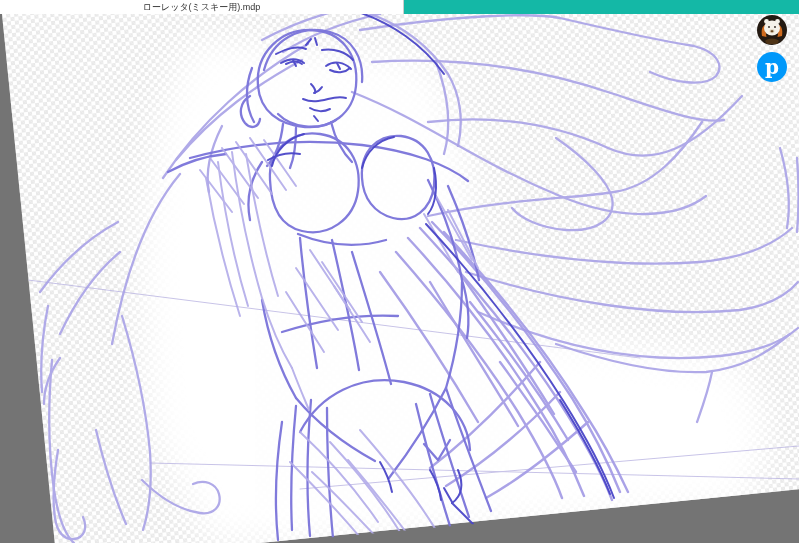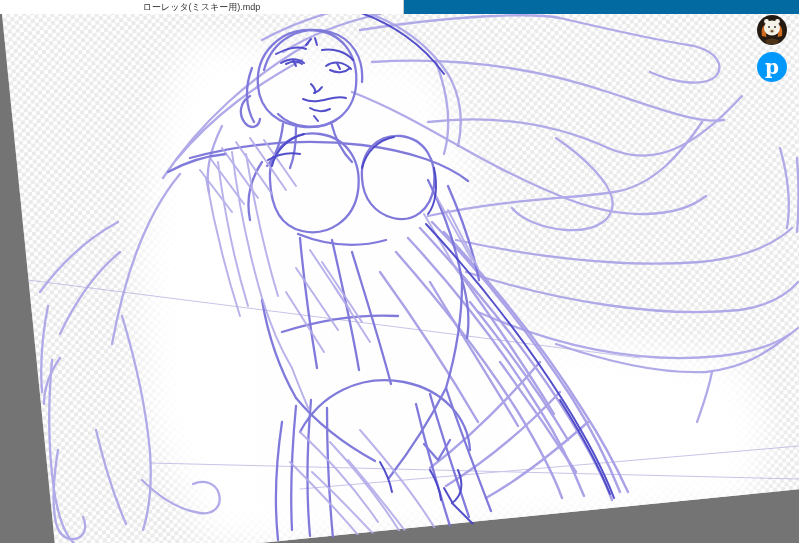--- a/index.html
+++ b/index.html
@@ -12,21 +12,21 @@
       transform-origin:0 0;transform:rotate(-5.7deg);
       background-color:#ffffff;
       background-image:
         linear-gradient(45deg,#e9e9e9 25%,transparent 25%,transparent 75%,#e9e9e9 75%),
         linear-gradient(45deg,#e9e9e9 25%,transparent 25%,transparent 75%,#e9e9e9 75%);
       background-size:8px 8px;background-position:0 0,4px 4px;}
   .canvas-rot svg{position:absolute;left:0;top:0;}
   
   .sketch{position:absolute;left:0;top:0;width:799px;height:543px;pointer-events:none;}
   
-  .tabbar{position:absolute;left:0;top:0;width:799px;height:14px;background:#0369a1;z-index:30;}
+  .tabbar{position:absolute;left:0;top:0;width:799px;height:14px;background:#14b8a6;z-index:30;}
   .tab-active{position:absolute;left:0;top:0;width:403px;height:14px;background:#ffffff;
       border-right:1px solid #cccccc;display:flex;align-items:center;justify-content:center;}
   .tab-label{font-size:9px;line-height:14px;color:#333333;white-space:nowrap;}
   
   .icon-btn{position:absolute;width:30px;height:30px;border-radius:50%;z-index:40;cursor:pointer;}
   #avatarBtn{left:757px;top:15px;}
   #pixivBtn{left:757px;top:52px;}
 </style>
 </head>
 <body>

